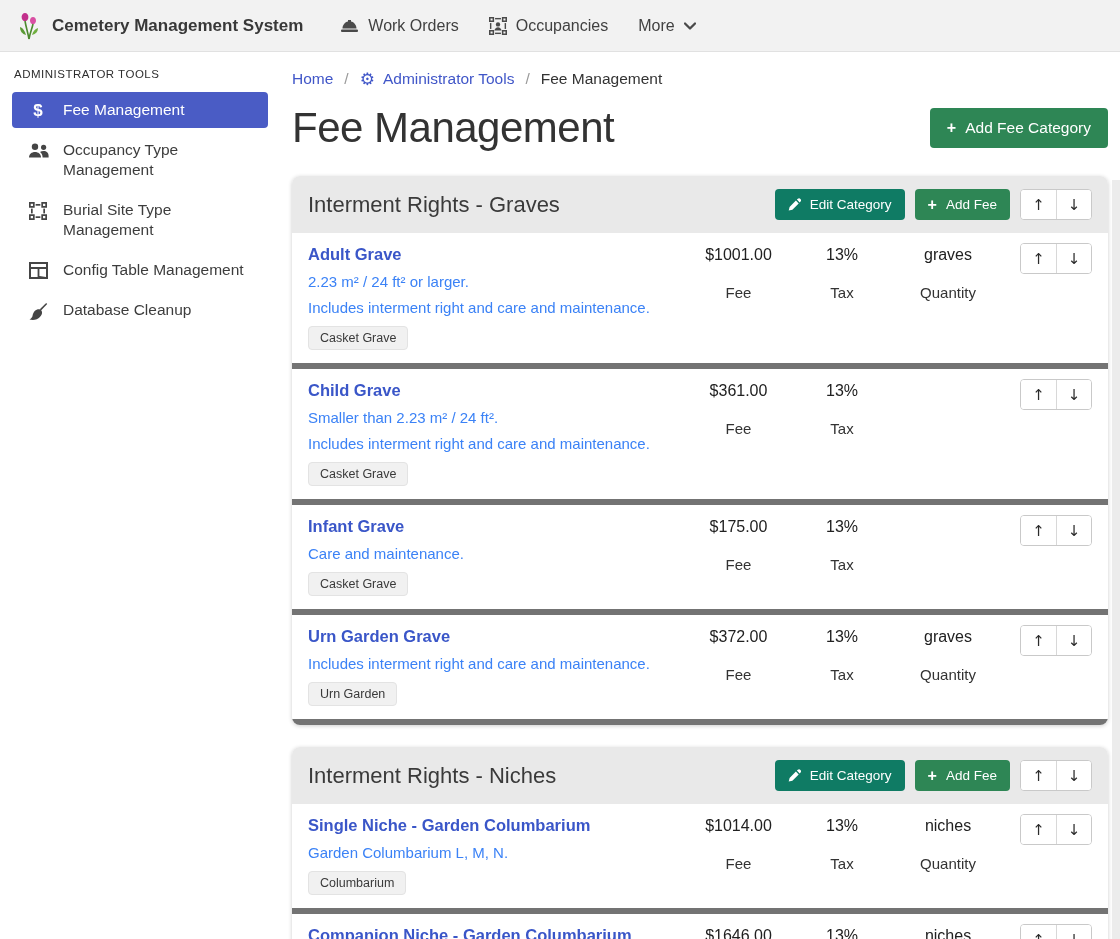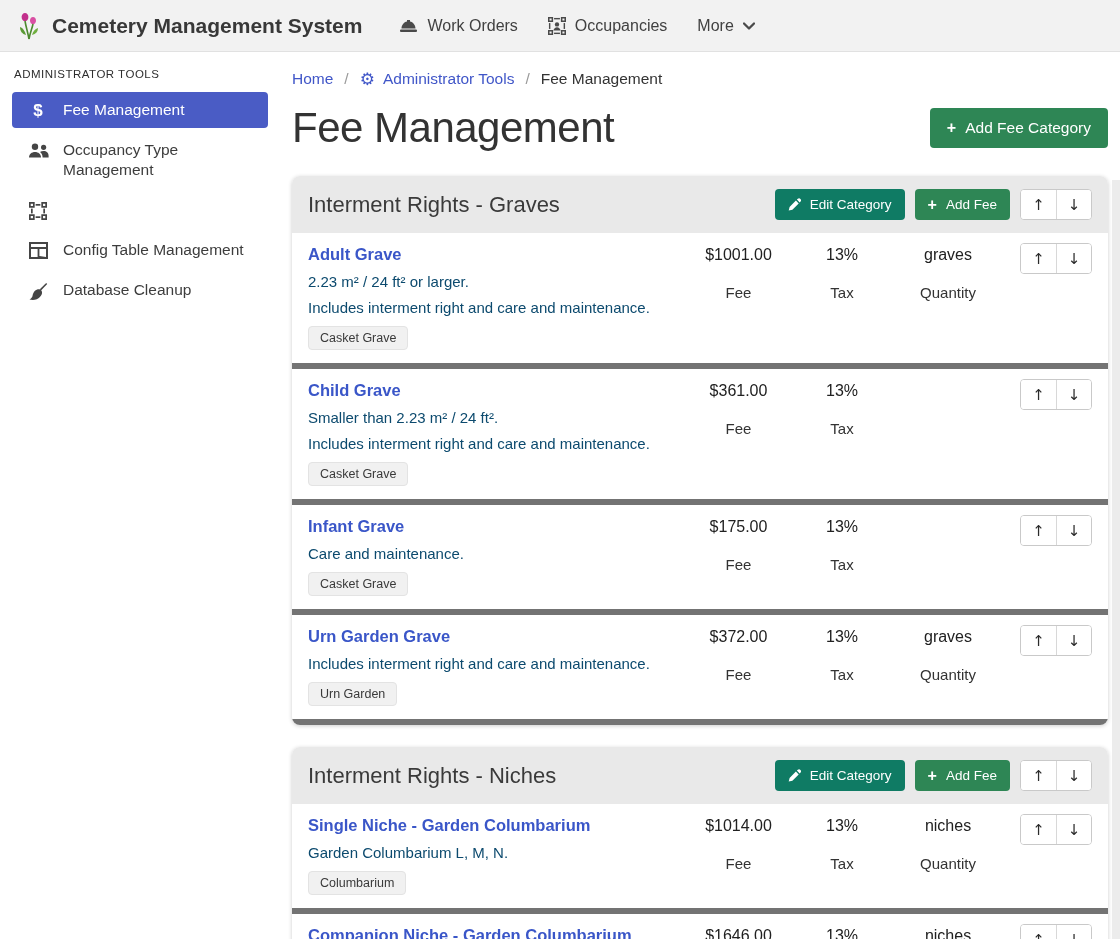--- a/index.html
+++ b/index.html
@@ -3,21 +3,21 @@
 <meta charset="utf-8">
 <style>
   * { margin:0; padding:0; box-sizing:border-box; font-family:"Liberation Sans",sans-serif; }
   html,body { width:1120px; height:939px; overflow:hidden; background:#fff; }
   body { position:relative; }
 
   
   .navbar { height:52px; background:#f2f2f2; border-bottom:1px solid #e1e1e1;
             display:flex; align-items:center; padding:0 16px; }
   .brand { display:flex; align-items:center; gap:10px; cursor:pointer; }
-  .brand-title { font-weight:bold; font-size:21px; color:#383838; }
+  .brand-title { font-weight:bold; font-size:17px; color:#383838; }
   .nav-items { display:flex; margin-left:22px; }
   .nav-item { display:flex; align-items:center; gap:9px; padding:8px 15px;
               font-size:16px; color:#414141; cursor:pointer; white-space:nowrap; }
   .nav-item .icn { color:#4a4a4a; display:flex; }
   .nav-spacer { flex:1; }
 
   
   .layout { display:flex; align-items:flex-start; }
   .sidebar { width:280px; flex:none; padding:16px 12px; }
   .side-heading { font-size:11.5px; letter-spacing:.5px; color:#2e2e2e; padding:0 2px 12px 2px; }
@@ -61,21 +61,21 @@
           background:#fff; overflow:hidden; }
   .card-header { background:#e9e9e9; padding:13px 16px; display:flex; align-items:center; }
   .card-title { font-size:22px; font-weight:400; color:#3a3a3a; flex:1; }
   .header-actions { display:flex; gap:10px; align-items:center; }
 
   .fee-row { display:grid; grid-template-columns:1fr 115px 92px 120px 84px;
              padding:10px 16px 13px 16px; border-bottom:6px solid #737373; align-items:start; }
   .fee-main { padding-top:2px; min-width:0; }
   .fee-name { color:#3a56c8; font-weight:bold; font-size:16.5px; text-decoration:none;
               display:inline-block; cursor:pointer; }
-  .fee-desc { font-size:15px; color:#0c4a6e; margin-top:9px; }
+  .fee-desc { font-size:15px; color:#3b82f6; margin-top:9px; }
   .tag { display:inline-block; margin-top:10px; background:#f1f1f1; border:1px solid #e3e3e3;
          border-radius:4px; padding:4px 11px; font-size:12.5px; color:#3a3a3a; }
   .stat { text-align:center; padding-top:3px; }
   .stat-value { font-size:16px; color:#212121; }
   .stat-label { font-size:15px; color:#333; margin-top:20px; }
   .row-arrows { justify-self:end; }
 
   
   .scrollbar { position:absolute; top:180px; right:0; width:8px; height:759px; background:#ececec; }
 
@@ -165,20 +165,21 @@
           <path fill-rule="evenodd" d="M0 0h6v6H0zm1.8 1.8v2.4h2.4V1.8z"></path>
           <path fill-rule="evenodd" d="M13 0h6v6h-6zm1.8 1.8v2.4h2.4V1.8z"></path>
           <path fill-rule="evenodd" d="M0 13h6v6H0zm1.8 1.8v2.4h2.4v-2.4z"></path>
           <path fill-rule="evenodd" d="M13 13h6v6h-6zm1.8 1.8v2.4h2.4v-2.4z"></path>
           <rect x="7" y="2.1" width="5" height="1.8"></rect>
             <rect x="7" y="15.1" width="5" height="1.8"></rect>
           <rect x="2.1" y="7" width="1.8" height="5"></rect>
             <rect x="15.1" y="7" width="1.8" height="5"></rect>
         </svg>
       </span>
+      <span>Burial Site Type Management</span>
     </div>
 
     <div class="side-item">
       <span class="icn">
         <svg width="19" height="17" viewBox="0 0 19 17" fill="currentColor">
           <path fill-rule="evenodd" d="M0 0h19v17H0zm2 7h6.6v8H2zm8.4 7V7H17v8zM2 2v3h15V2z"></path>
         </svg>
       </span>
       <span>Config Table Management</span>
     </div>

